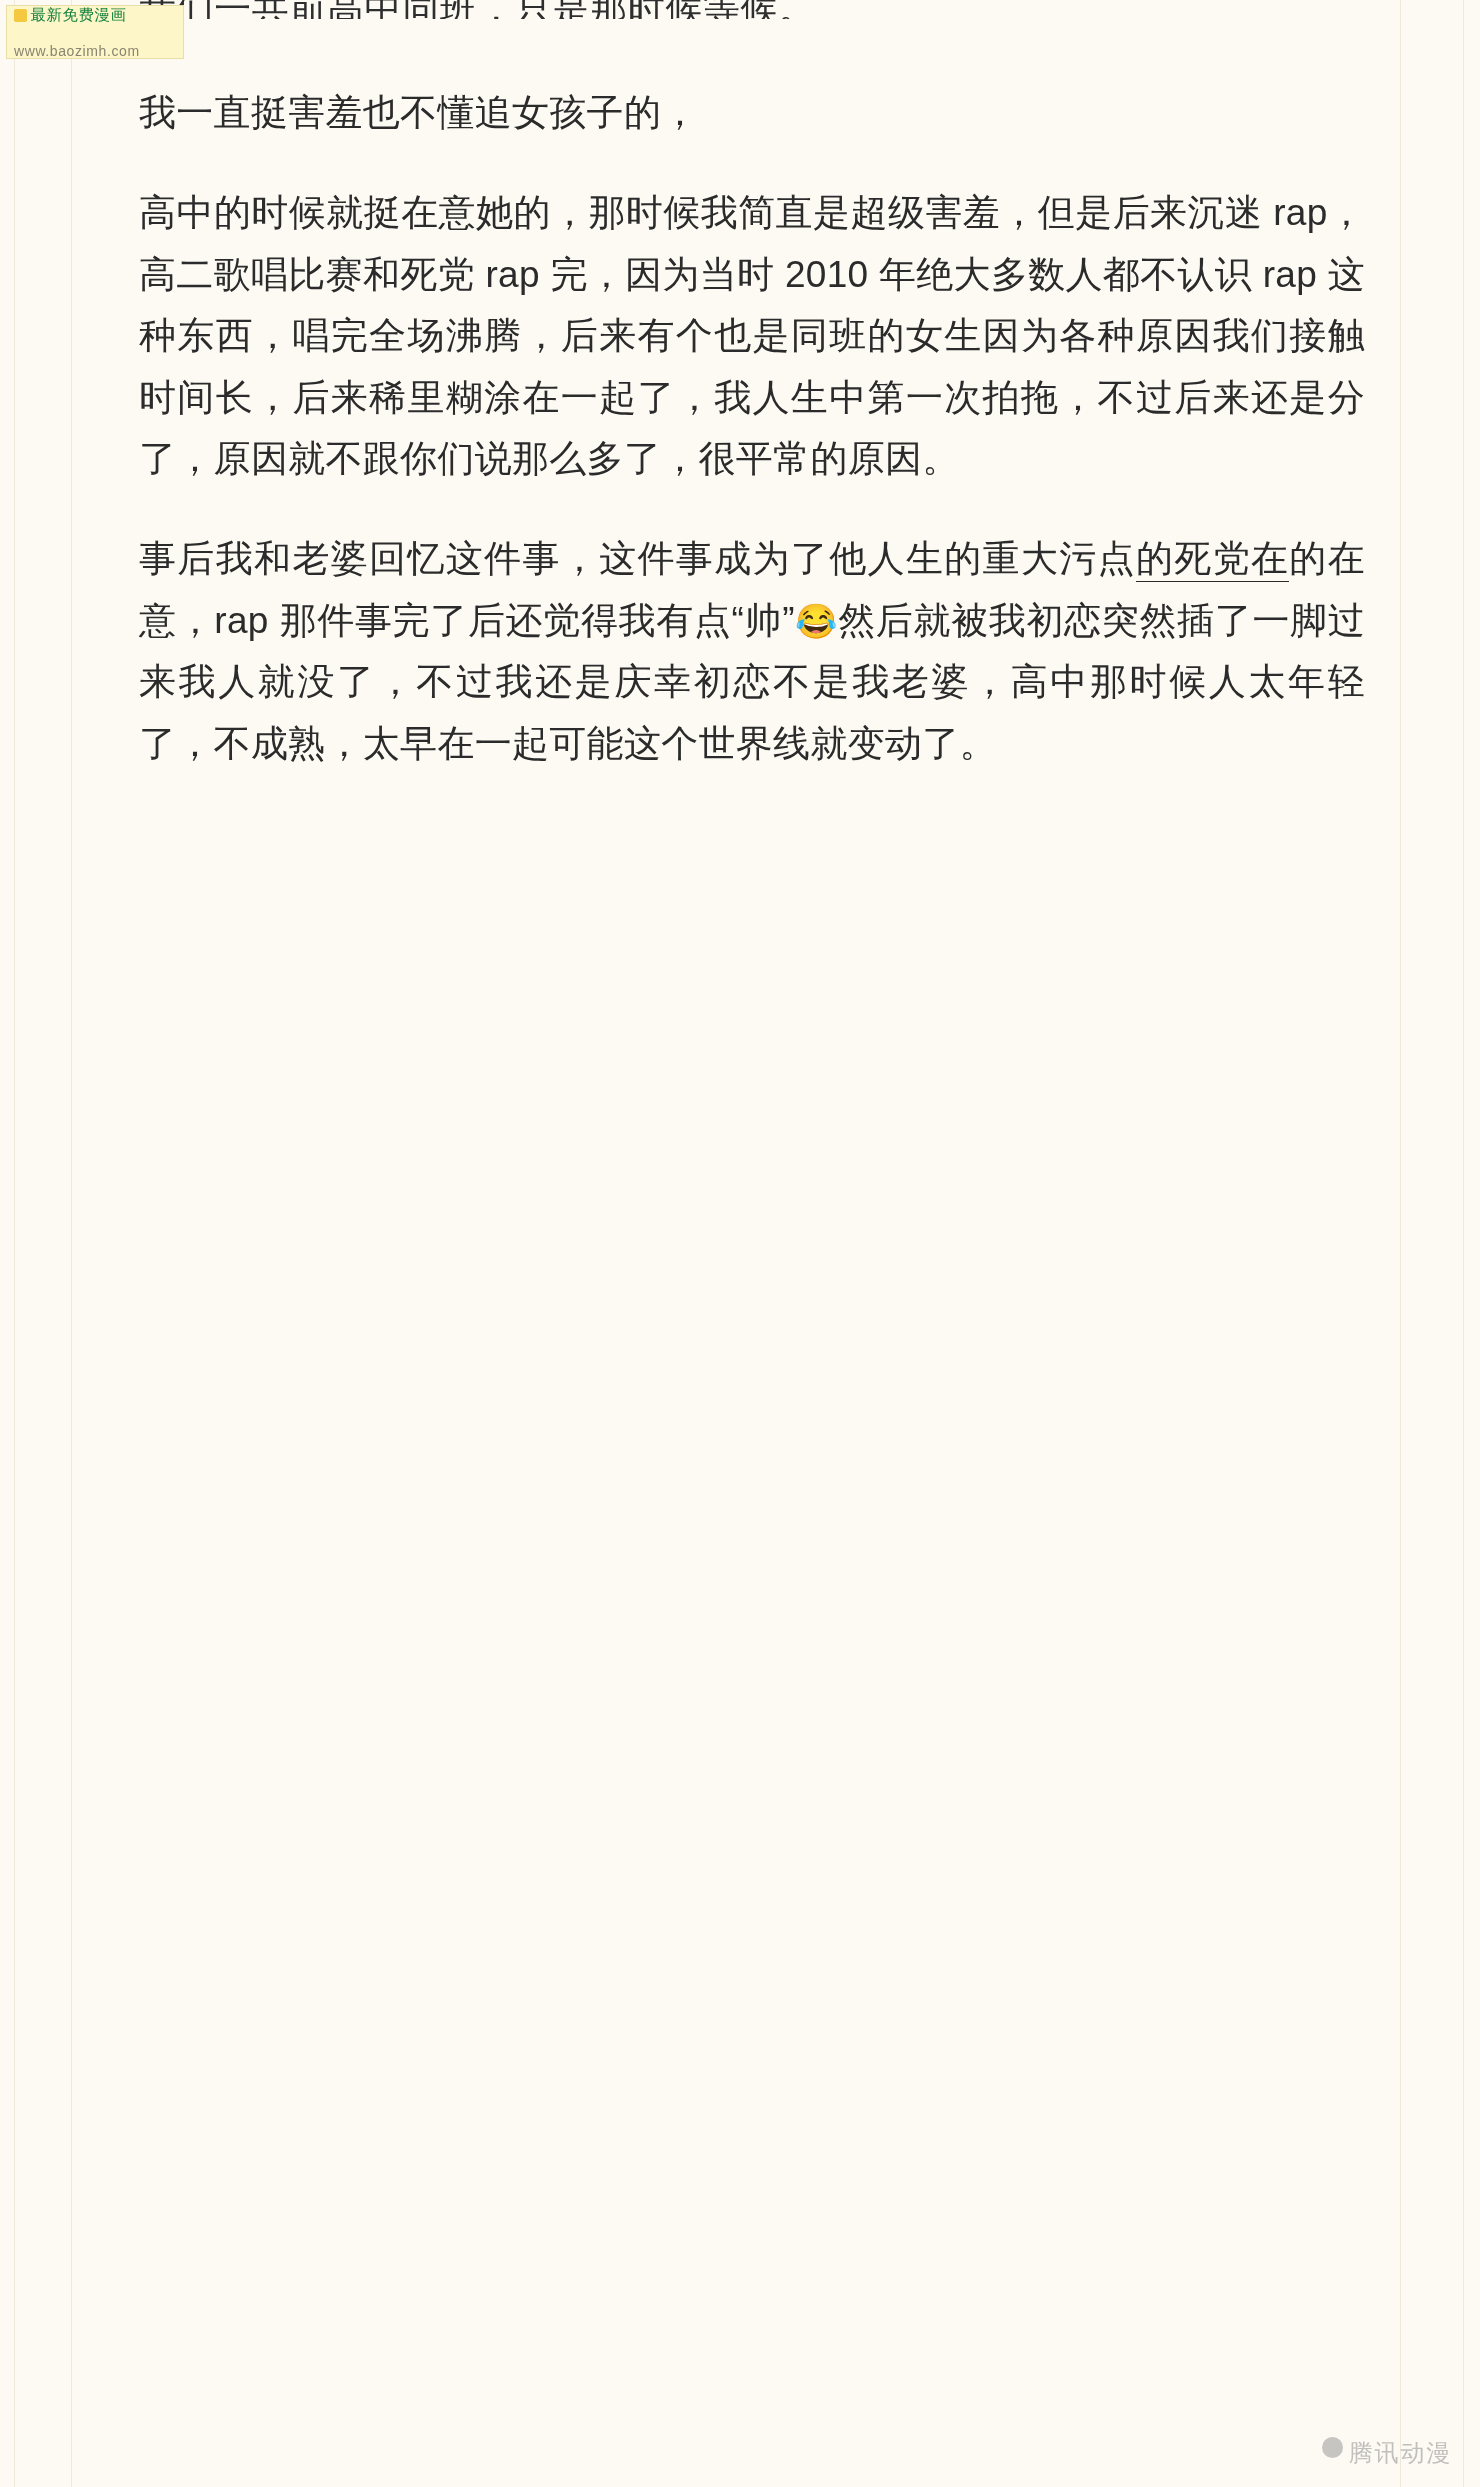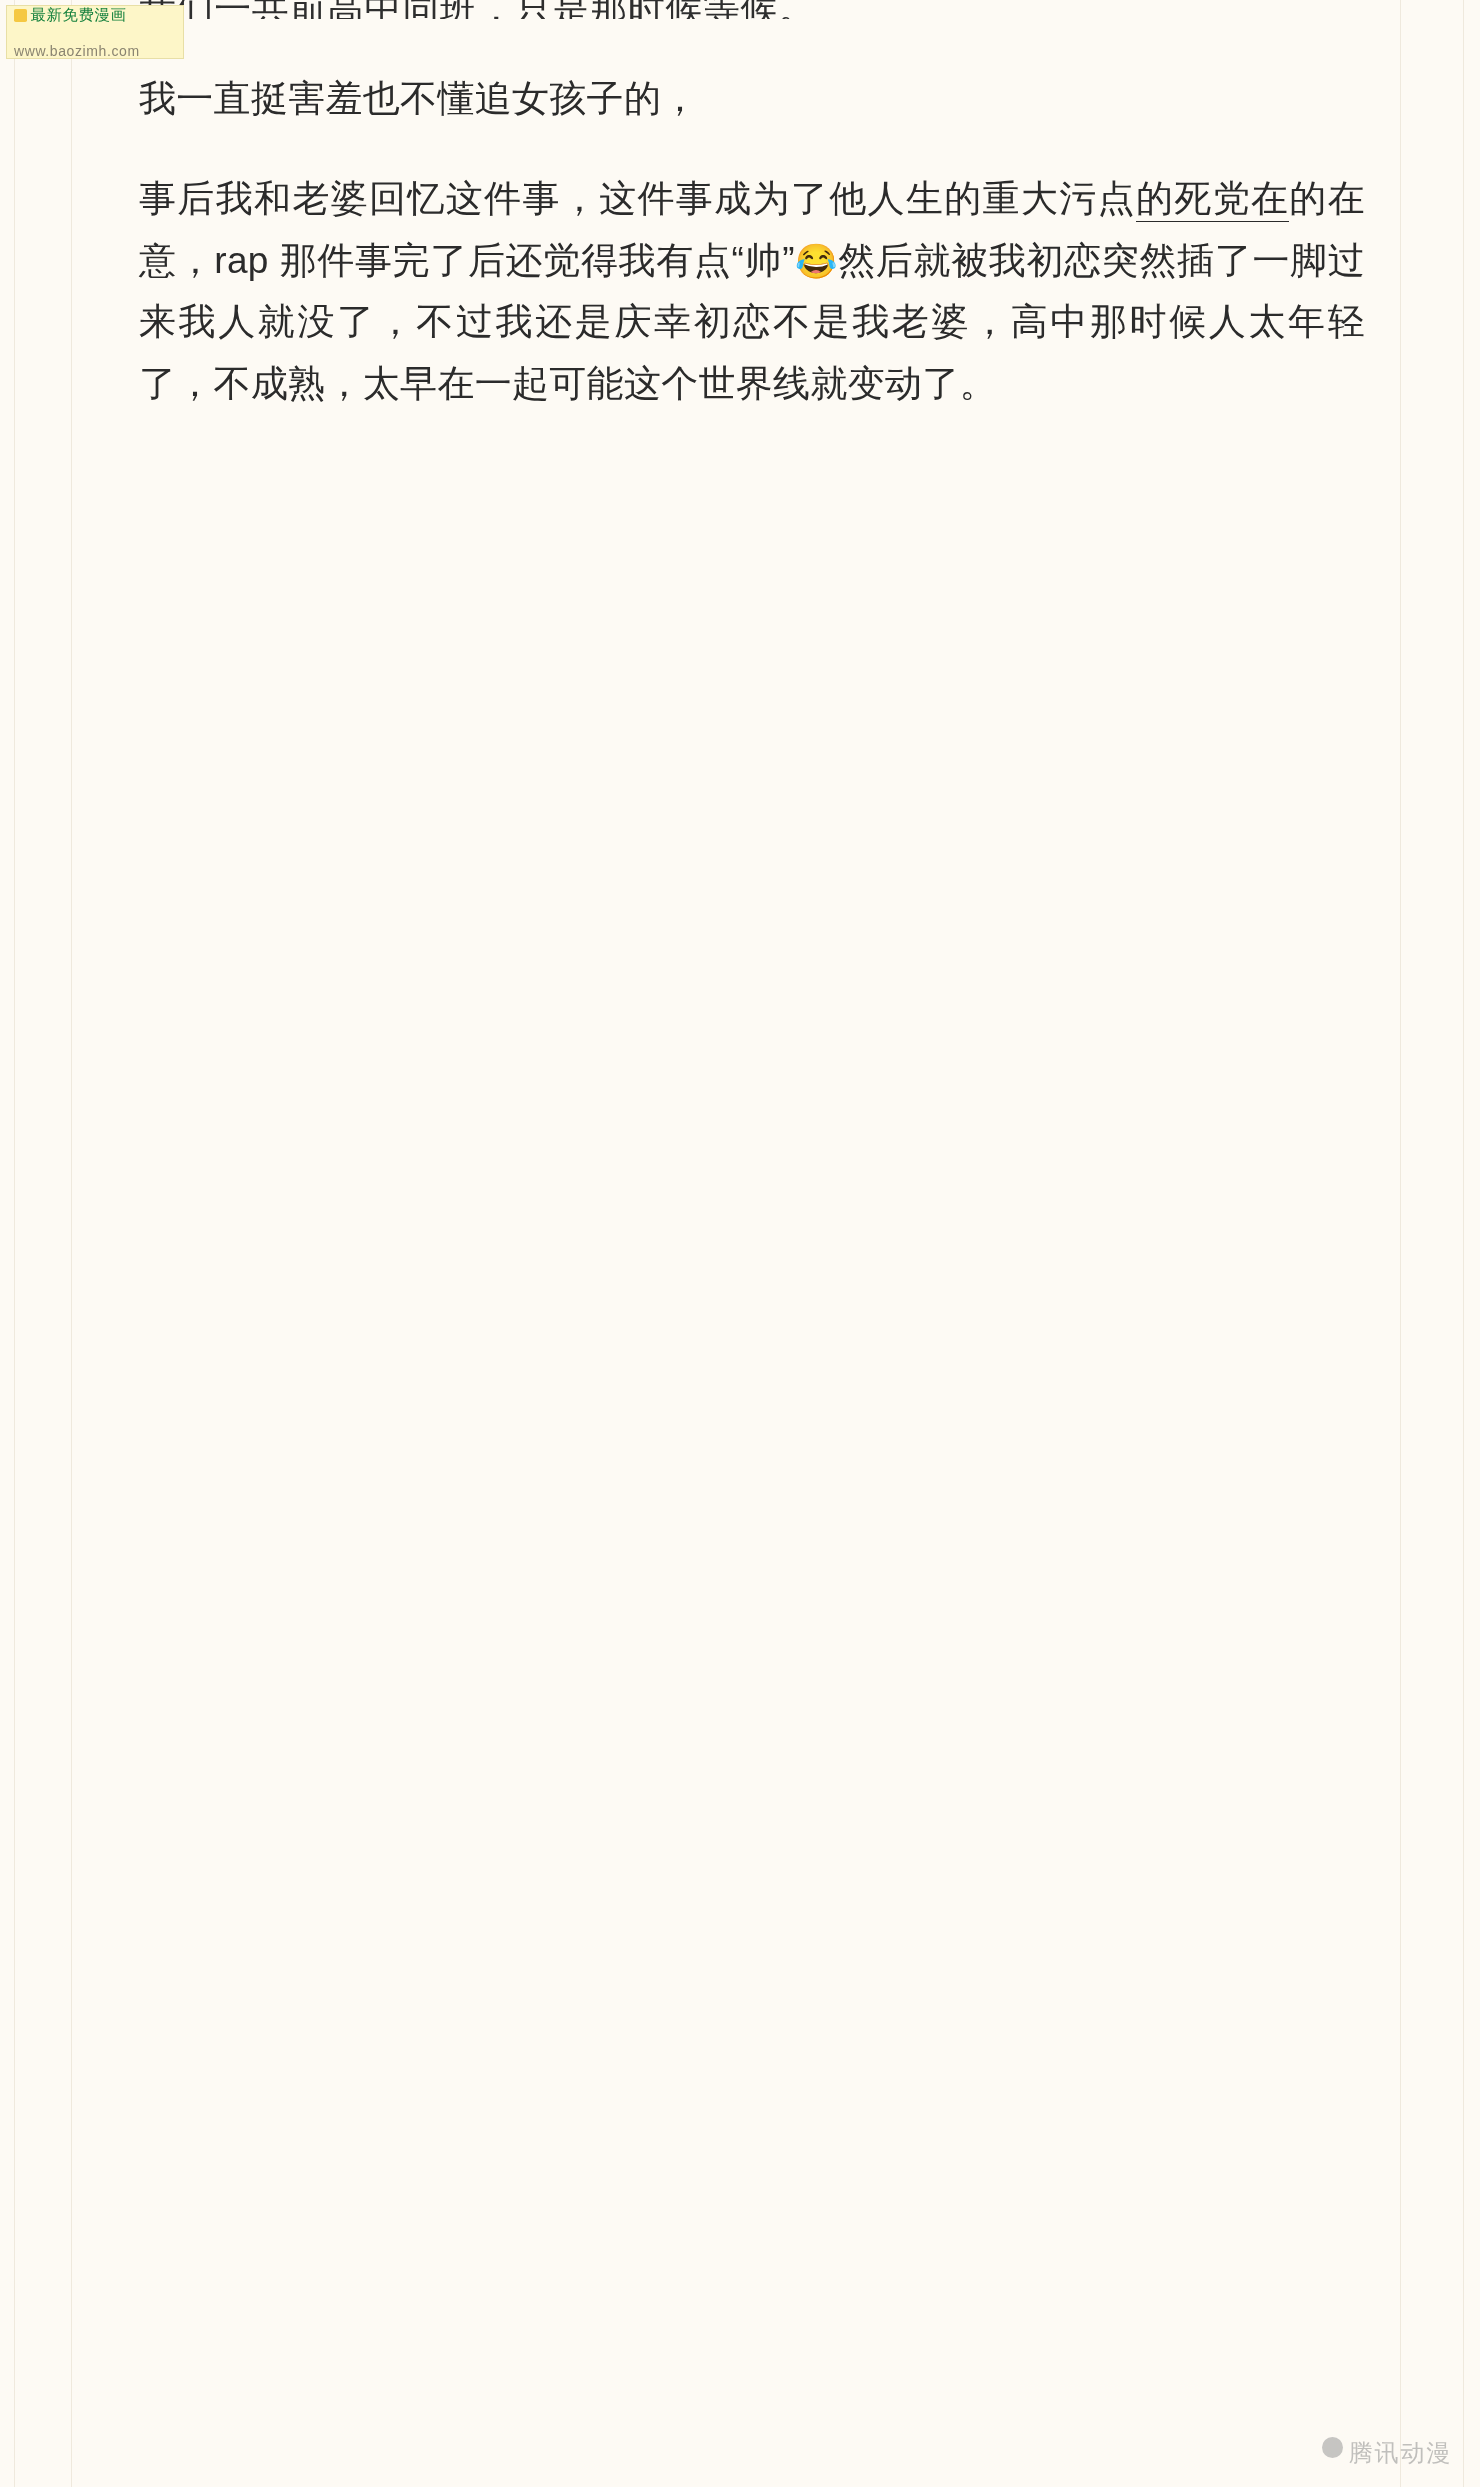--- a/index.html
+++ b/index.html
@@ -83,21 +83,21 @@
     background: #f5c842;
     border-radius: 1.8px;
     margin-right: 3.6px;
     vertical-align: middle;
   }
 
   
   .content {
     position: absolute;
     left: 139px;
-    top: 68px;
+    top: 82px;
     width: 1226px;
   }
   .para {
     font-size: 37px;
     line-height: 1.66;
     color: #2b2b2b;
     letter-spacing: 0.3px;
     margin: 0 0 39px 0;
     text-align: justify;
     font-family: "Liberation Sans", sans-serif;
@@ -151,20 +151,21 @@
     <div class="wm-line1">
       <span class="wm-badge"></span><span>最新免费漫画</span>
     </div>
     <div class="wm-line2">www.baozimh.com</div>
   </div>
 
   <div class="content">
 
     <p class="para">我一直挺害羞也不懂追女孩子的，</p>
 
+    <p class="para">高中的时候就挺在意她的，那时候我简直是超级害羞，但是后来沉迷 rap，高二歌唱比赛和死党 rap 完，因为当时 2010 年绝大多数人都不认识 rap 这种东西，唱完全场沸腾，后来有个也是同班的女生因为各种原因我们接触时间长，后来稀里糊涂在一起了，我人生中第一次拍拖，不过后来还是分了，原因就不跟你们说那么多了，很平常的原因。</p>
 
     <p class="para gap-big">
       <span>事后我和老婆回忆这件事，这件事成为了他人生的重大污点</span><span class="underline-part">的死党在</span><span>的在意，rap 那件事完了后还觉得我有点“帅”</span><span class="emoji">😂</span><span>然后就被我初恋突然插了一脚过来我人就没了，不过我还是庆幸初恋不是我老婆，高中那时候人太年轻了，不成熟，太早在一起可能这个世界线就变动了。</span>
     </p>
 
 
   </div>
 
   <div class="publisher">
     <div class="pub-logo"></div>

